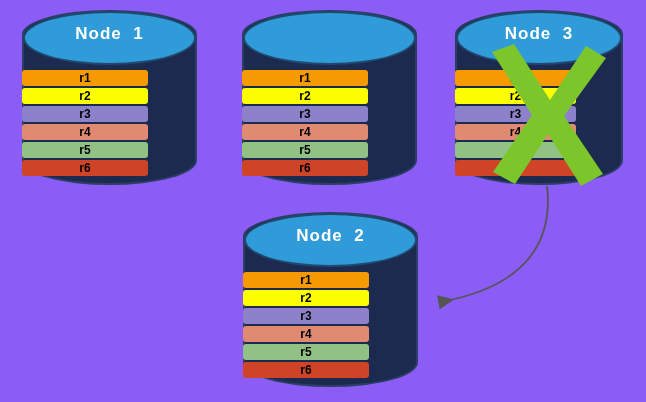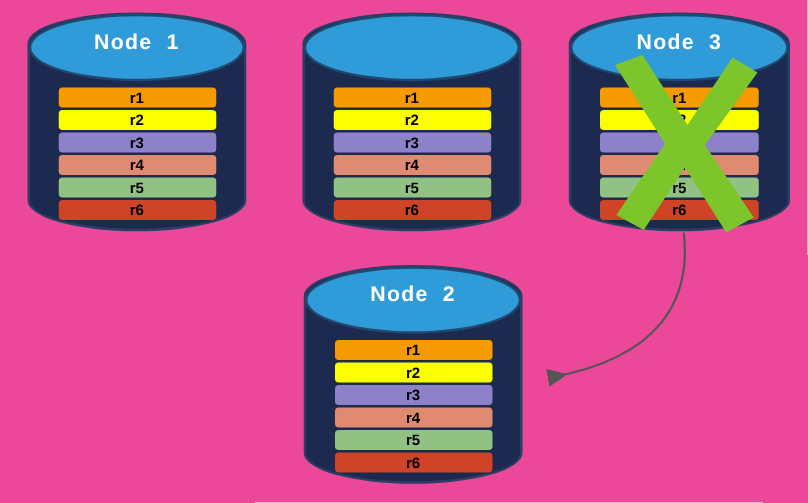--- a/index.html
+++ b/index.html
@@ -4,21 +4,21 @@
 <style>
   html, body {
     margin: 0;
     padding: 0;
     background: #ffffff;
   }
   #canvas {
     position: relative;
     width: 646px;
     height: 402px;
-    background: #ec4899;
+    background: #8b5cf6;
     overflow: hidden;
     font-family: "Liberation Sans", sans-serif;
   }
 
   
   .node {
     position: absolute;
   }
   .node-body {
     position: absolute;
@@ -55,21 +55,21 @@
     z-index: 4;
     white-space: pre;
   }
   .rows {
     position: absolute;
     left: 0;
     width: 100%;
     z-index: 3;
     display: flex;
     flex-direction: column;
-    align-items: center;
+    align-items: flex-start;
     gap: 2px;
   }
   .row {
     width: 72%;
     height: 16px;
     border-radius: 3px;
     color: #000000;
     font-size: 12px;
     font-weight: bold;
     line-height: 16px;
@@ -120,21 +120,21 @@
     <div class="rows" style="top:60px;">
       <div class="row" style="background:#f59a00;">r1</div>
       <div class="row" style="background:#fbff00;">r2</div>
       <div class="row" style="background:#8d82c9;">r3</div>
       <div class="row" style="background:#e08a72;">r4</div>
       <div class="row" style="background:#92c283;">r5</div>
       <div class="row" style="background:#cf4327;">r6</div>
     </div>
   </div>
 
-  <div class="node" style="left:455px; top:10px; width:148px; height:175px;padding-left:29px;">
+  <div class="node" style="left:455px; top:10px; width:168px; height:175px;">
     <div class="node-body"></div>
     <div class="node-top"></div>
     <div class="node-title">Node  3</div>
     <div class="rows" style="top:60px;">
       <div class="row" style="background:#f59a00;">r1</div>
       <div class="row" style="background:#fbff00;">r2</div>
       <div class="row" style="background:#8d82c9;">r3</div>
       <div class="row" style="background:#e08a72;">r4</div>
       <div class="row" style="background:#92c283;">r5</div>
       <div class="row" style="background:#cf4327;">r6</div>

